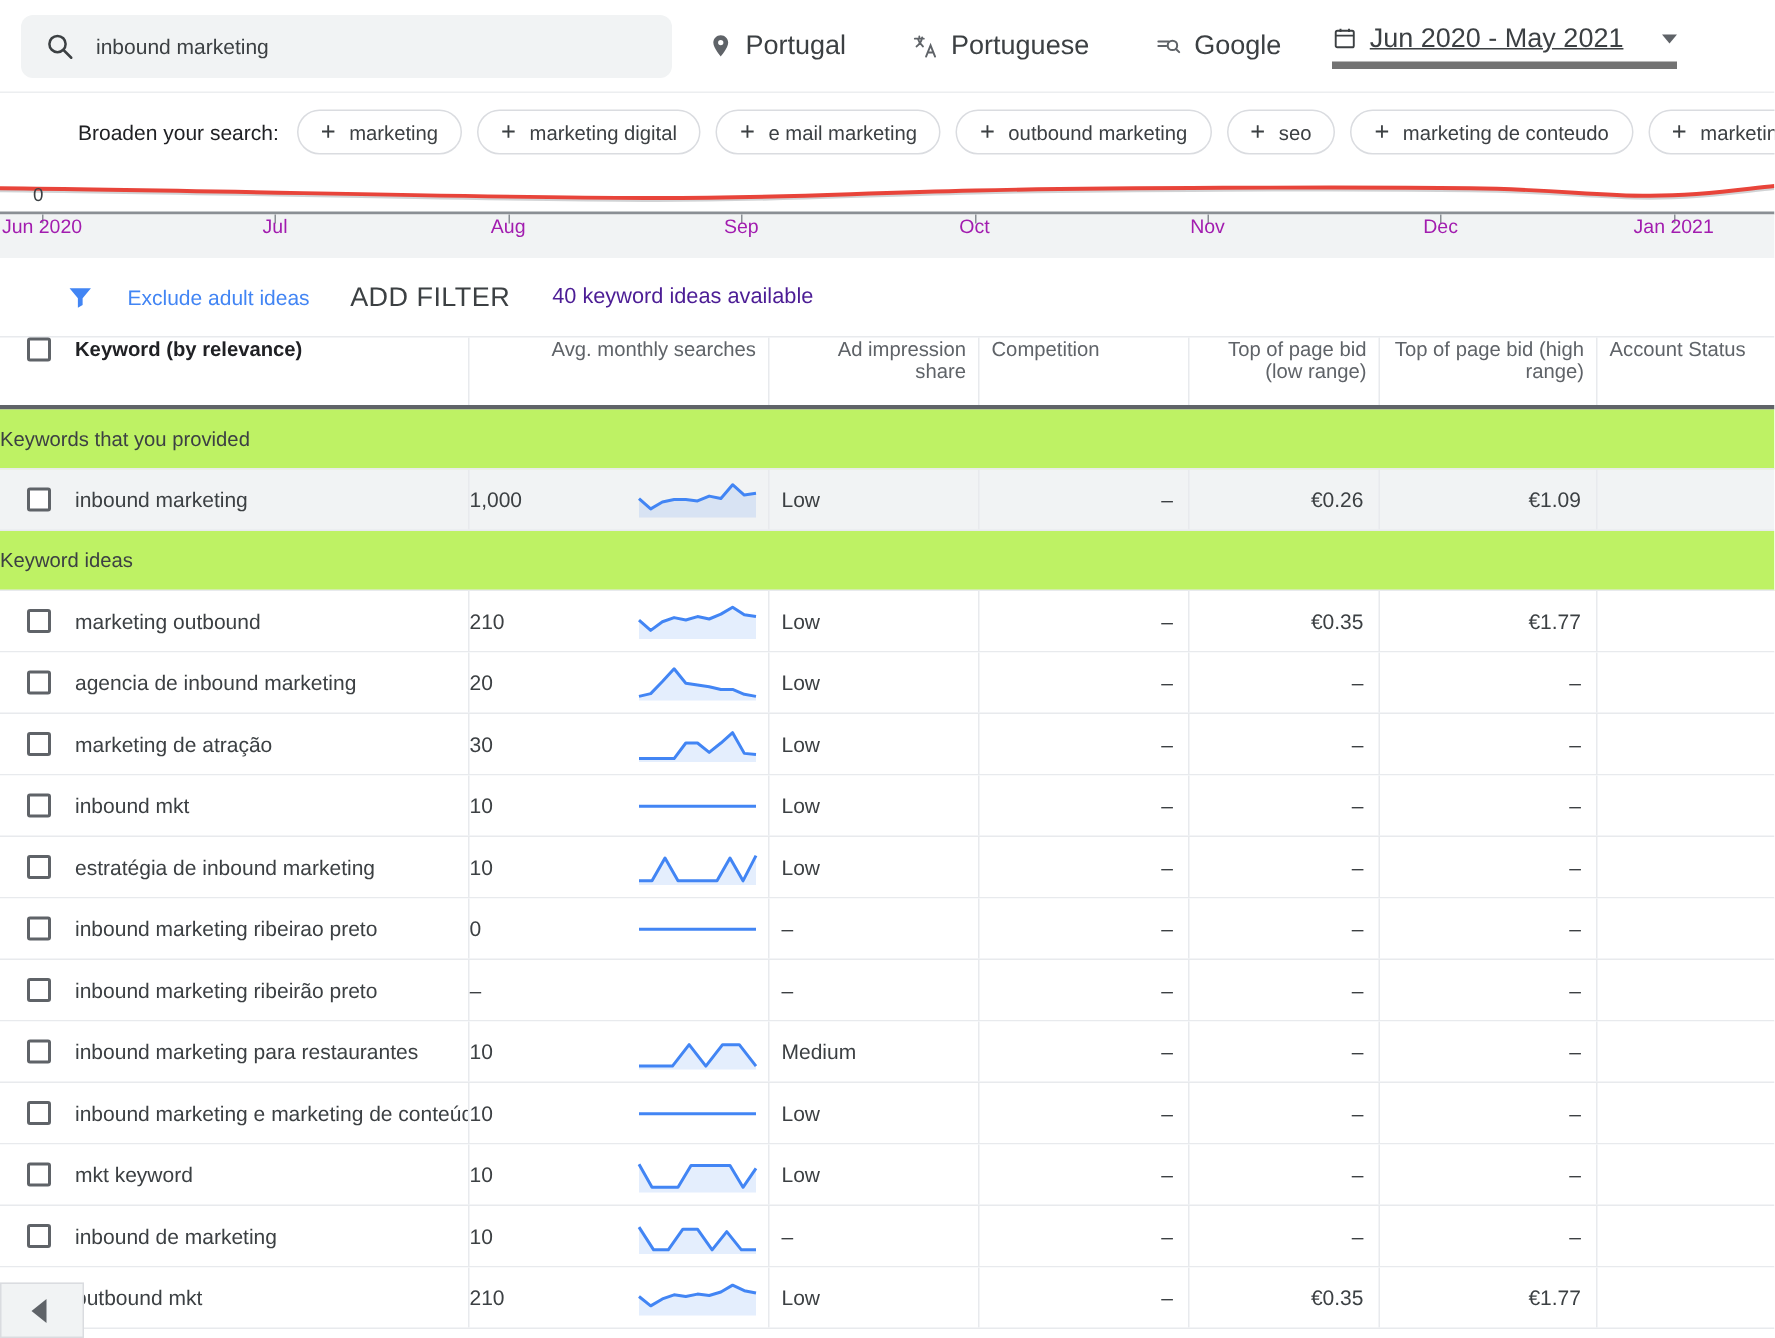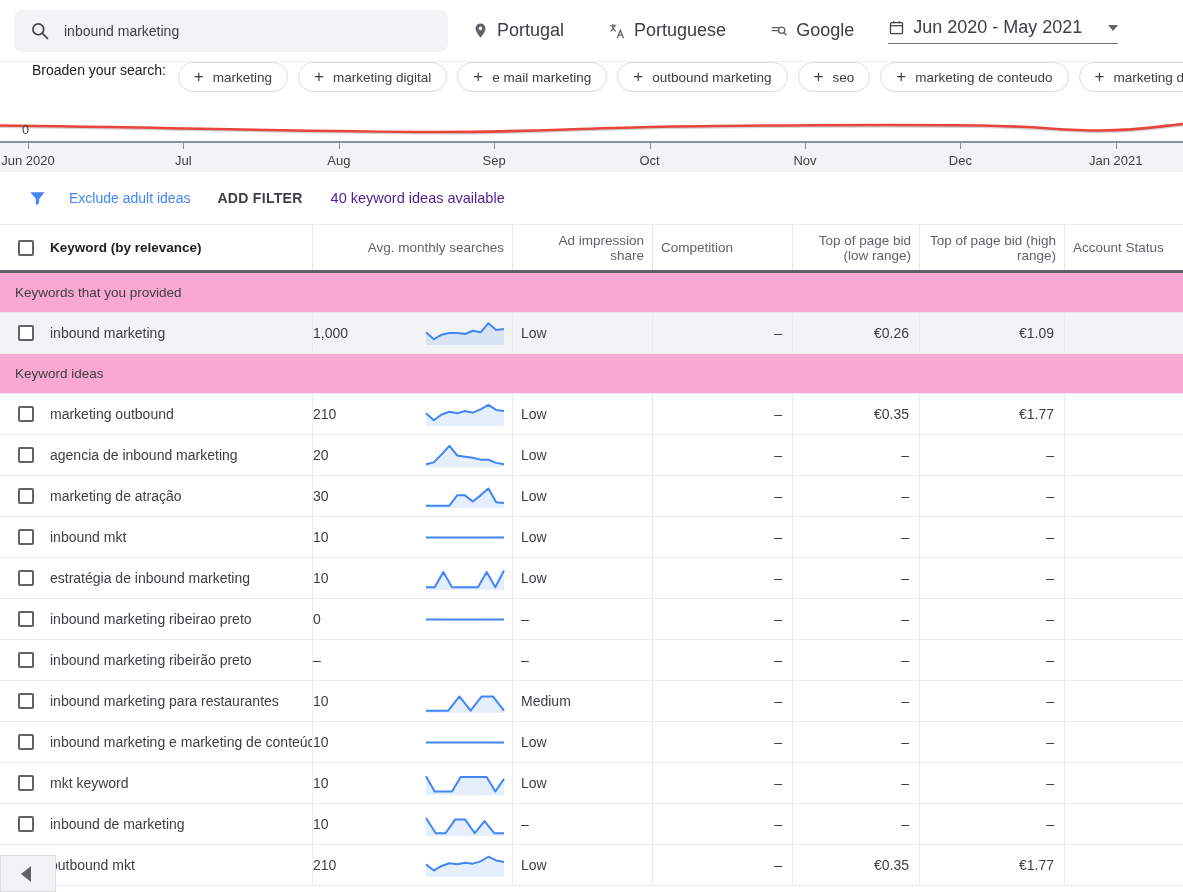--- a/index.html
+++ b/index.html
@@ -10,64 +10,64 @@
   .topbar { display:flex; align-items:center; height:62px; padding-left:14px;
     border-bottom:1px solid #eceef0; }
   .search-box { display:flex; align-items:center; width:434px; height:42px;
     background:#f1f3f4; border-radius:8px; padding:0 16px; }
   .search-box svg { flex:0 0 auto; }
   .search-text { margin-left:14px; font-size:14px; color:#3c4043; }
   .tb-item { display:flex; align-items:center; font-size:18px; color:#3c4043; cursor:pointer; }
   .tb-item svg { margin-right:8px; }
   .tb-loc { margin-left:24px; } .tb-lang { margin-left:44px; }
   .tb-net { margin-left:44px; } .tb-date { margin-left:34px; padding-bottom:5px;
-    border-bottom:1px solid #737373; }
+    border-bottom:5px solid #737373;text-decoration:underline; }
   .caret { width:0; height:0; margin-left:26px; border-left:5px solid transparent;
     border-right:5px solid transparent; border-top:6px solid #5f6368; }
 
   
-  .chips-row { display:flex; align-items:flex-start; height:52px; padding-left:32px; }
+  .chips-row { display:flex; align-items:center; height:52px; padding-left:32px;margin-left:20px; }
   .broaden-label { font-size:14px; color:#202124; margin-right:12px; white-space:nowrap; }
   .chip { display:flex; align-items:center; height:30px; border:1px solid #dadce0;
     border-radius:16px; padding:0 15px; margin-right:10px; font-size:13.5px;
     color:#3c4043; white-space:nowrap; cursor:pointer; background:#fff; }
   .chip .plus { font-size:17px; margin-right:9px; color:#3c4043; }
 
   
   .chart-strip { position:relative; height:57px; margin-top:1px; }
   .chart-strip svg.trend { position:absolute; left:0; top:0; }
   .axis-line { position:absolute; left:0; right:0; top:26px; height:2px; background:#8a8f94; }
   .axis-band { position:absolute; left:0; right:0; top:28px; bottom:0; background:#f1f3f4; }
   .zero-label { position:absolute; left:22px; top:8px; font-size:12.5px; color:#3c4043; }
   .tick { position:absolute; top:0; width:1px; height:6px; background:#8a8f94; }
-  .month-label { position:absolute; top:10px; transform:translateX(-50%);
-    font-size:13px; color:#404040; white-space:nowrap; }
-
-  
-  .filter-row { display:flex; align-items:center; height:52px; padding-left:28px; }
+  .month-label { position:absolute; top:0; transform:translateX(-50%);
+    font-size:13px; color:#a21caf; white-space:nowrap; }
+
+  
+  .filter-row { display:flex; align-items:center; height:52px; padding-left:28px;margin-left:16px; }
   .filter-link { margin-left:22px; font-size:14px; color:#4285f4; cursor:pointer; }
-  .add-filter { margin-left:27px; font-size:14px; font-weight:bold; letter-spacing:.3px;
+  .add-filter { margin-left:27px; font-size:18px; font-weight:normal; letter-spacing:.3px;
     color:#3c4043; cursor:pointer;text-align:right; }
   .idea-count { margin-left:28px; font-size:14.5px; color:#4c1d95; }
 
   
   .ktable { width:1183px; }
   .grid-row { display:grid; grid-template-columns:313px 200px 140px 140px 127px 145px 118px; }
   .hdr { height:49px; border-top:1px solid #e8eaed; border-bottom:3px solid #5f6368; }
-  .hcell { display:flex; align-items:center; font-size:13.5px; color:#5f6368;
+  .hcell { display:flex; align-items:flex-start; font-size:13.5px; color:#5f6368;
     border-right:1px solid #e8eaed; padding:0 8px; cursor:pointer; }
   .hcell:last-child { border-right:none; }
   .hcell.right { justify-content:flex-end; text-align:right; }
   .hcell.kw { color:#202124; font-weight:bold; padding-left:18px; }
   .checkbox { width:16px; height:16px; border:2px solid #5f6368; border-radius:2px;
     background:#fff; flex:0 0 auto; cursor:pointer; }
   .hcell.kw .checkbox { margin-right:16px; }
 
-  .section-row { height:40px; display:flex; align-items:center; background:#f9a8d4;
-    border-bottom:1px solid #e8eaed; font-size:13.5px; color:#3c4043; padding-left:15px; }
+  .section-row { height:40px; display:flex; align-items:center; background:#bef264;
+    border-bottom:1px solid #e8eaed; font-size:13.5px; color:#3c4043; }
   .data-row { height:41px; border-bottom:1px solid #e8eaed; background:#fff; }
   .data-row.shaded { background:#f1f3f4; }
   .cell { display:flex; align-items:center; font-size:14px; color:#3c4043;
     border-right:1px solid #e8eaed; overflow:hidden; }
   .cell:last-child { border-right:none; }
   .cell.kw { padding-left:18px; }
   .cell.kw .kw-label { margin-left:16px; white-space:nowrap; }
   .cell.searches { justify-content:space-between; padding-right:6px; }
   .cell.searches .num { margin-right:10px; }
   .cell.comp { padding-left:8px; }

